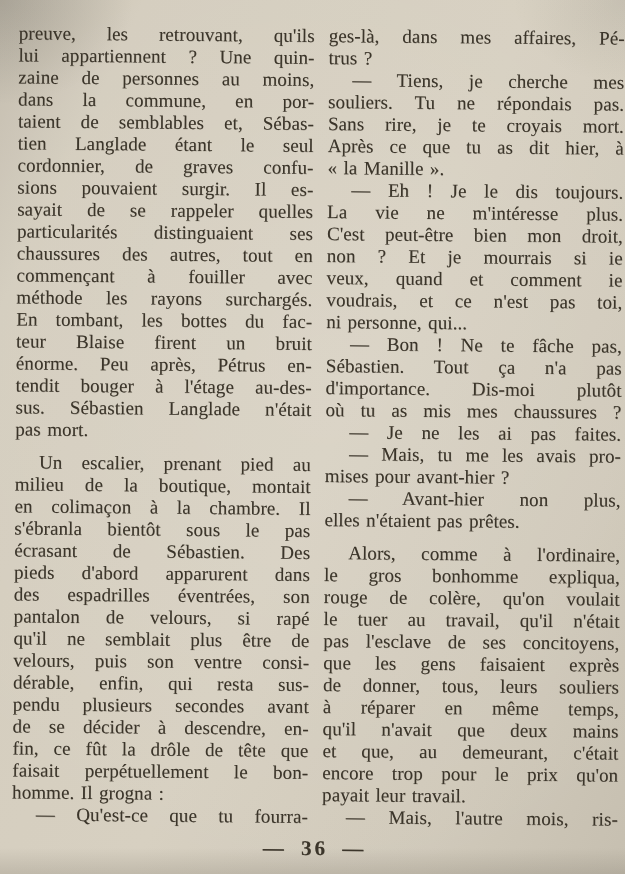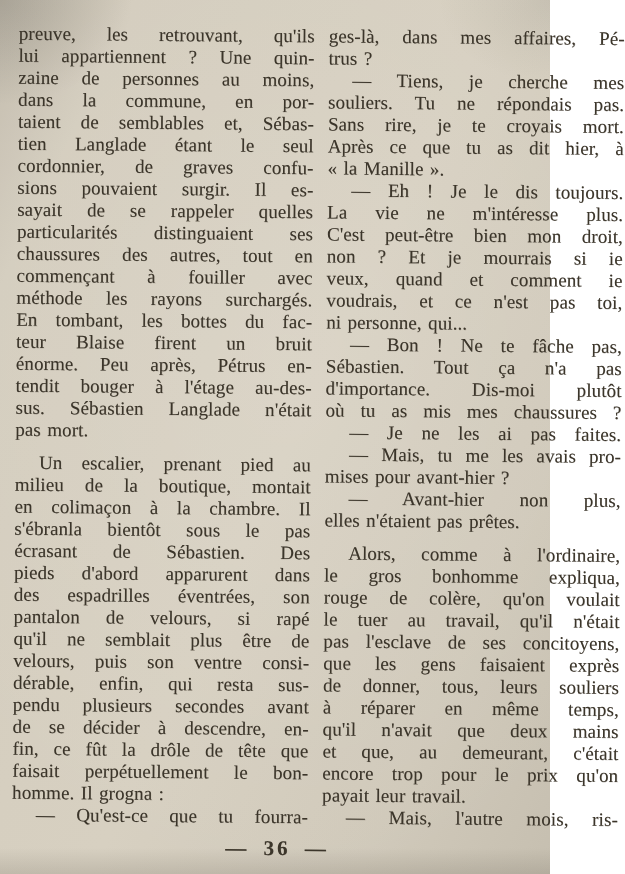--- a/index.html
+++ b/index.html
@@ -5,21 +5,21 @@
   html, body {
     margin: 0;
     padding: 0;
     width: 625px;
     height: 874px;
     overflow: hidden;
     font-family: "Liberation Serif", "DejaVu Serif", serif;
   }
   .page {
     position: relative;
-    width: 550px;
+    width: 625px;
     height: 874px;
     box-sizing: border-box;
     padding: 25px 12px 0 16px;
     color: #3b352a;
     background:
       radial-gradient(190px 150px at 0% 0%, rgba(70,68,60,0.20), rgba(70,68,60,0) 70%),
       radial-gradient(160px 120px at 100% 0%, rgba(70,68,60,0.10), rgba(70,68,60,0) 70%),
       linear-gradient(to top, rgba(92,86,74,0.18), rgba(92,86,74,0) 3%),
       radial-gradient(120% 95% at 52% 42%, rgba(255,255,255,0.10), rgba(255,255,255,0) 65%),
       linear-gradient(115deg, #c2bbad 0%, #d4cdbe 14%, #d7d0c1 52%, #d0c9ba 80%, #c6bfb0 100%);

